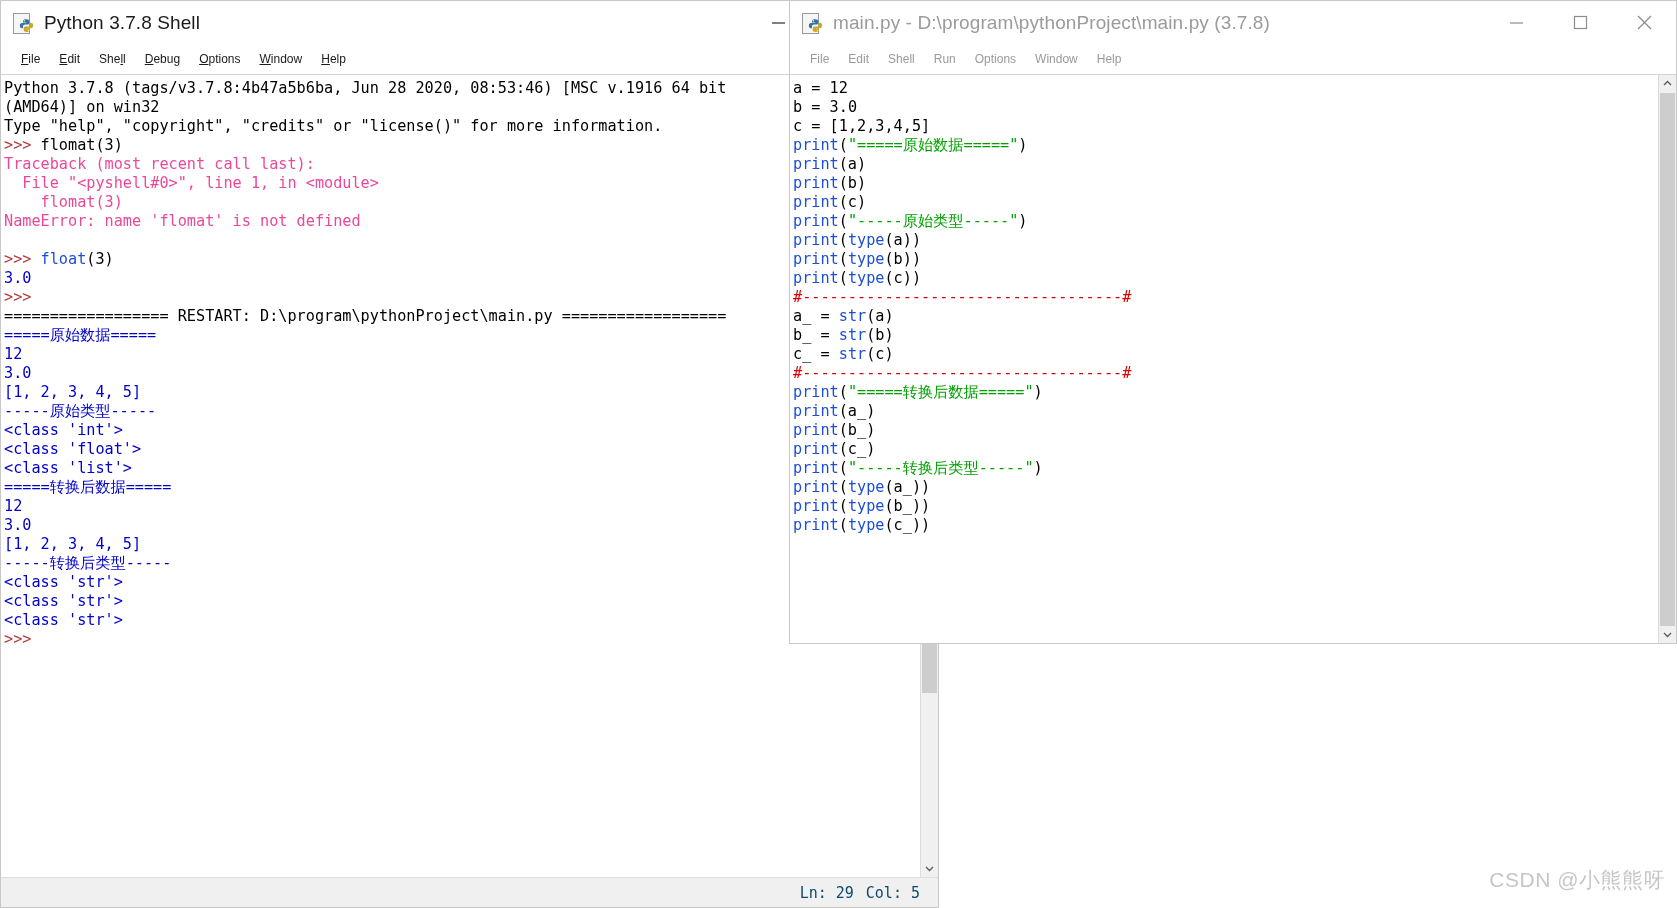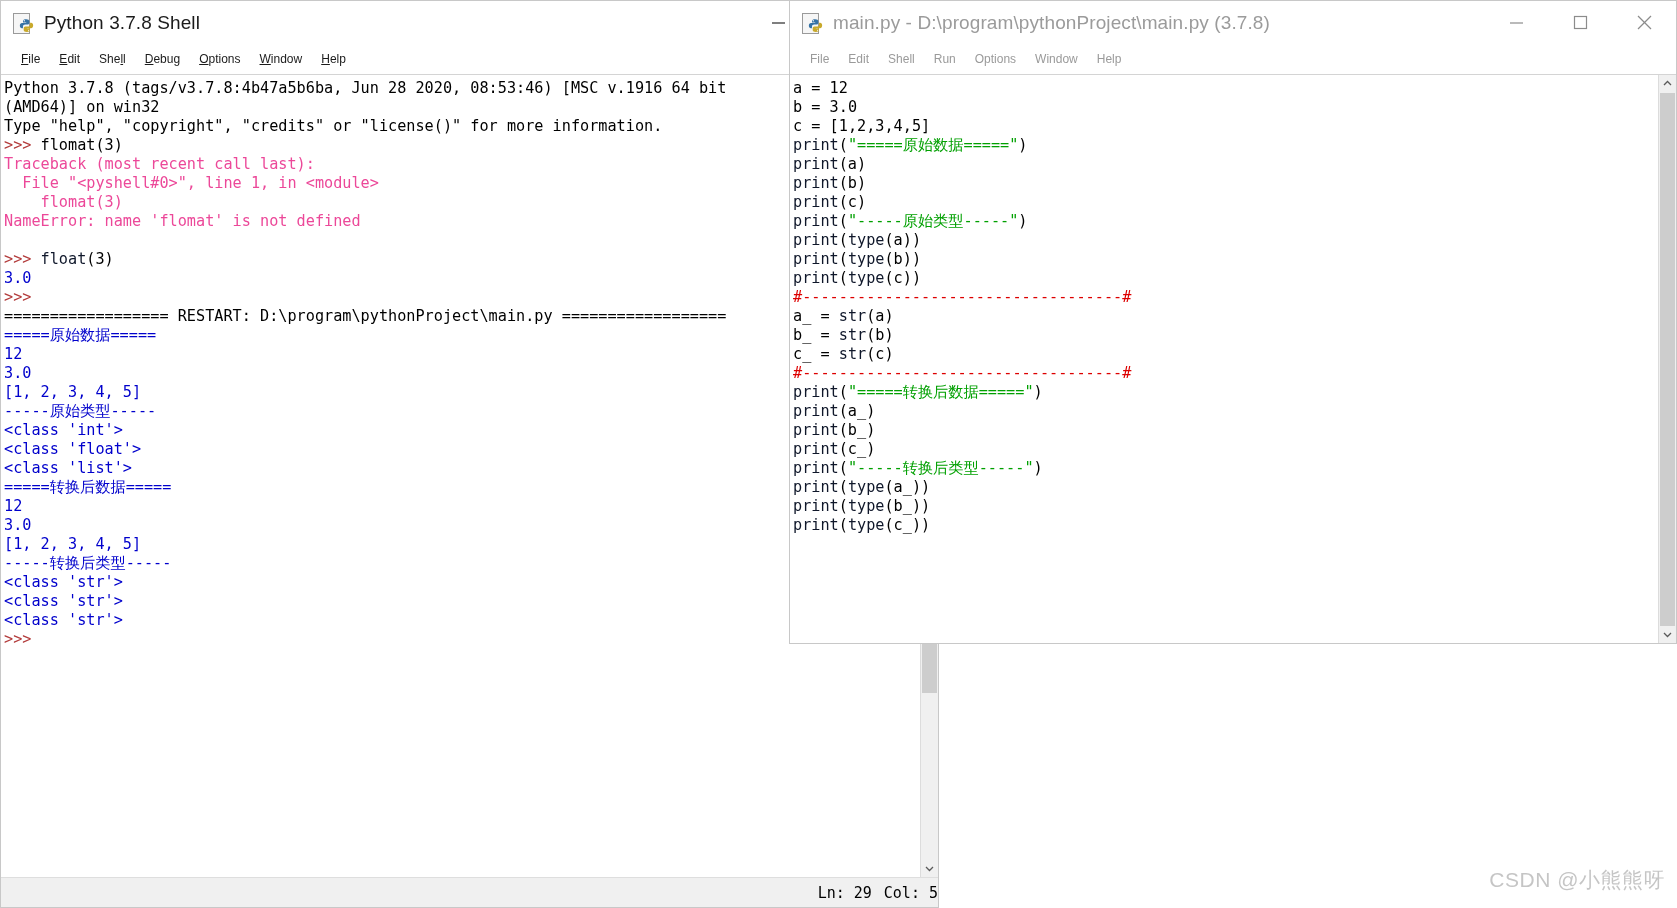--- a/index.html
+++ b/index.html
@@ -101,21 +101,21 @@
     color: #000000;
     position: relative;
   }
   .codeview .line { height: 19px; white-space: pre; }
 
   
   .c-plain   { color: #000000; }
   .c-prompt  { color: #b33c3c; }
   .c-err     { color: #ec4899; }
   .c-out     { color: #0000cc; }
-  .c-builtin { color: #0f172a; }
+  .c-builtin { color: #1d4ed8; }
   .c-string  { color: #00a000; }
   .c-comment { color: #dd0000; }
 
   
   .vscroll {
     width: 17px;
     min-width: 17px;
     background: #f0f0f0;
     border-left: 1px solid #dcdcdc;
     display: flex;
@@ -145,24 +145,24 @@
 
   
   .statusbar {
     height: 29px;
     min-height: 29px;
     background: #f0f0f0;
     border-top: 1px solid #dedede;
     display: flex;
     align-items: center;
     justify-content: flex-end;
-    padding-right: 0;
+    padding-right: 18px;
     font-family: "DejaVu Sans Mono", "Liberation Mono", monospace;
     font-size: 15px;
-    color: #000000;
+    color: #0c4a6e;
     gap: 12px;
     position: relative;
   }
 
   
   .watermark {
     position: absolute;
     right: 12px;
     bottom: 14px;
     font-size: 21px;

